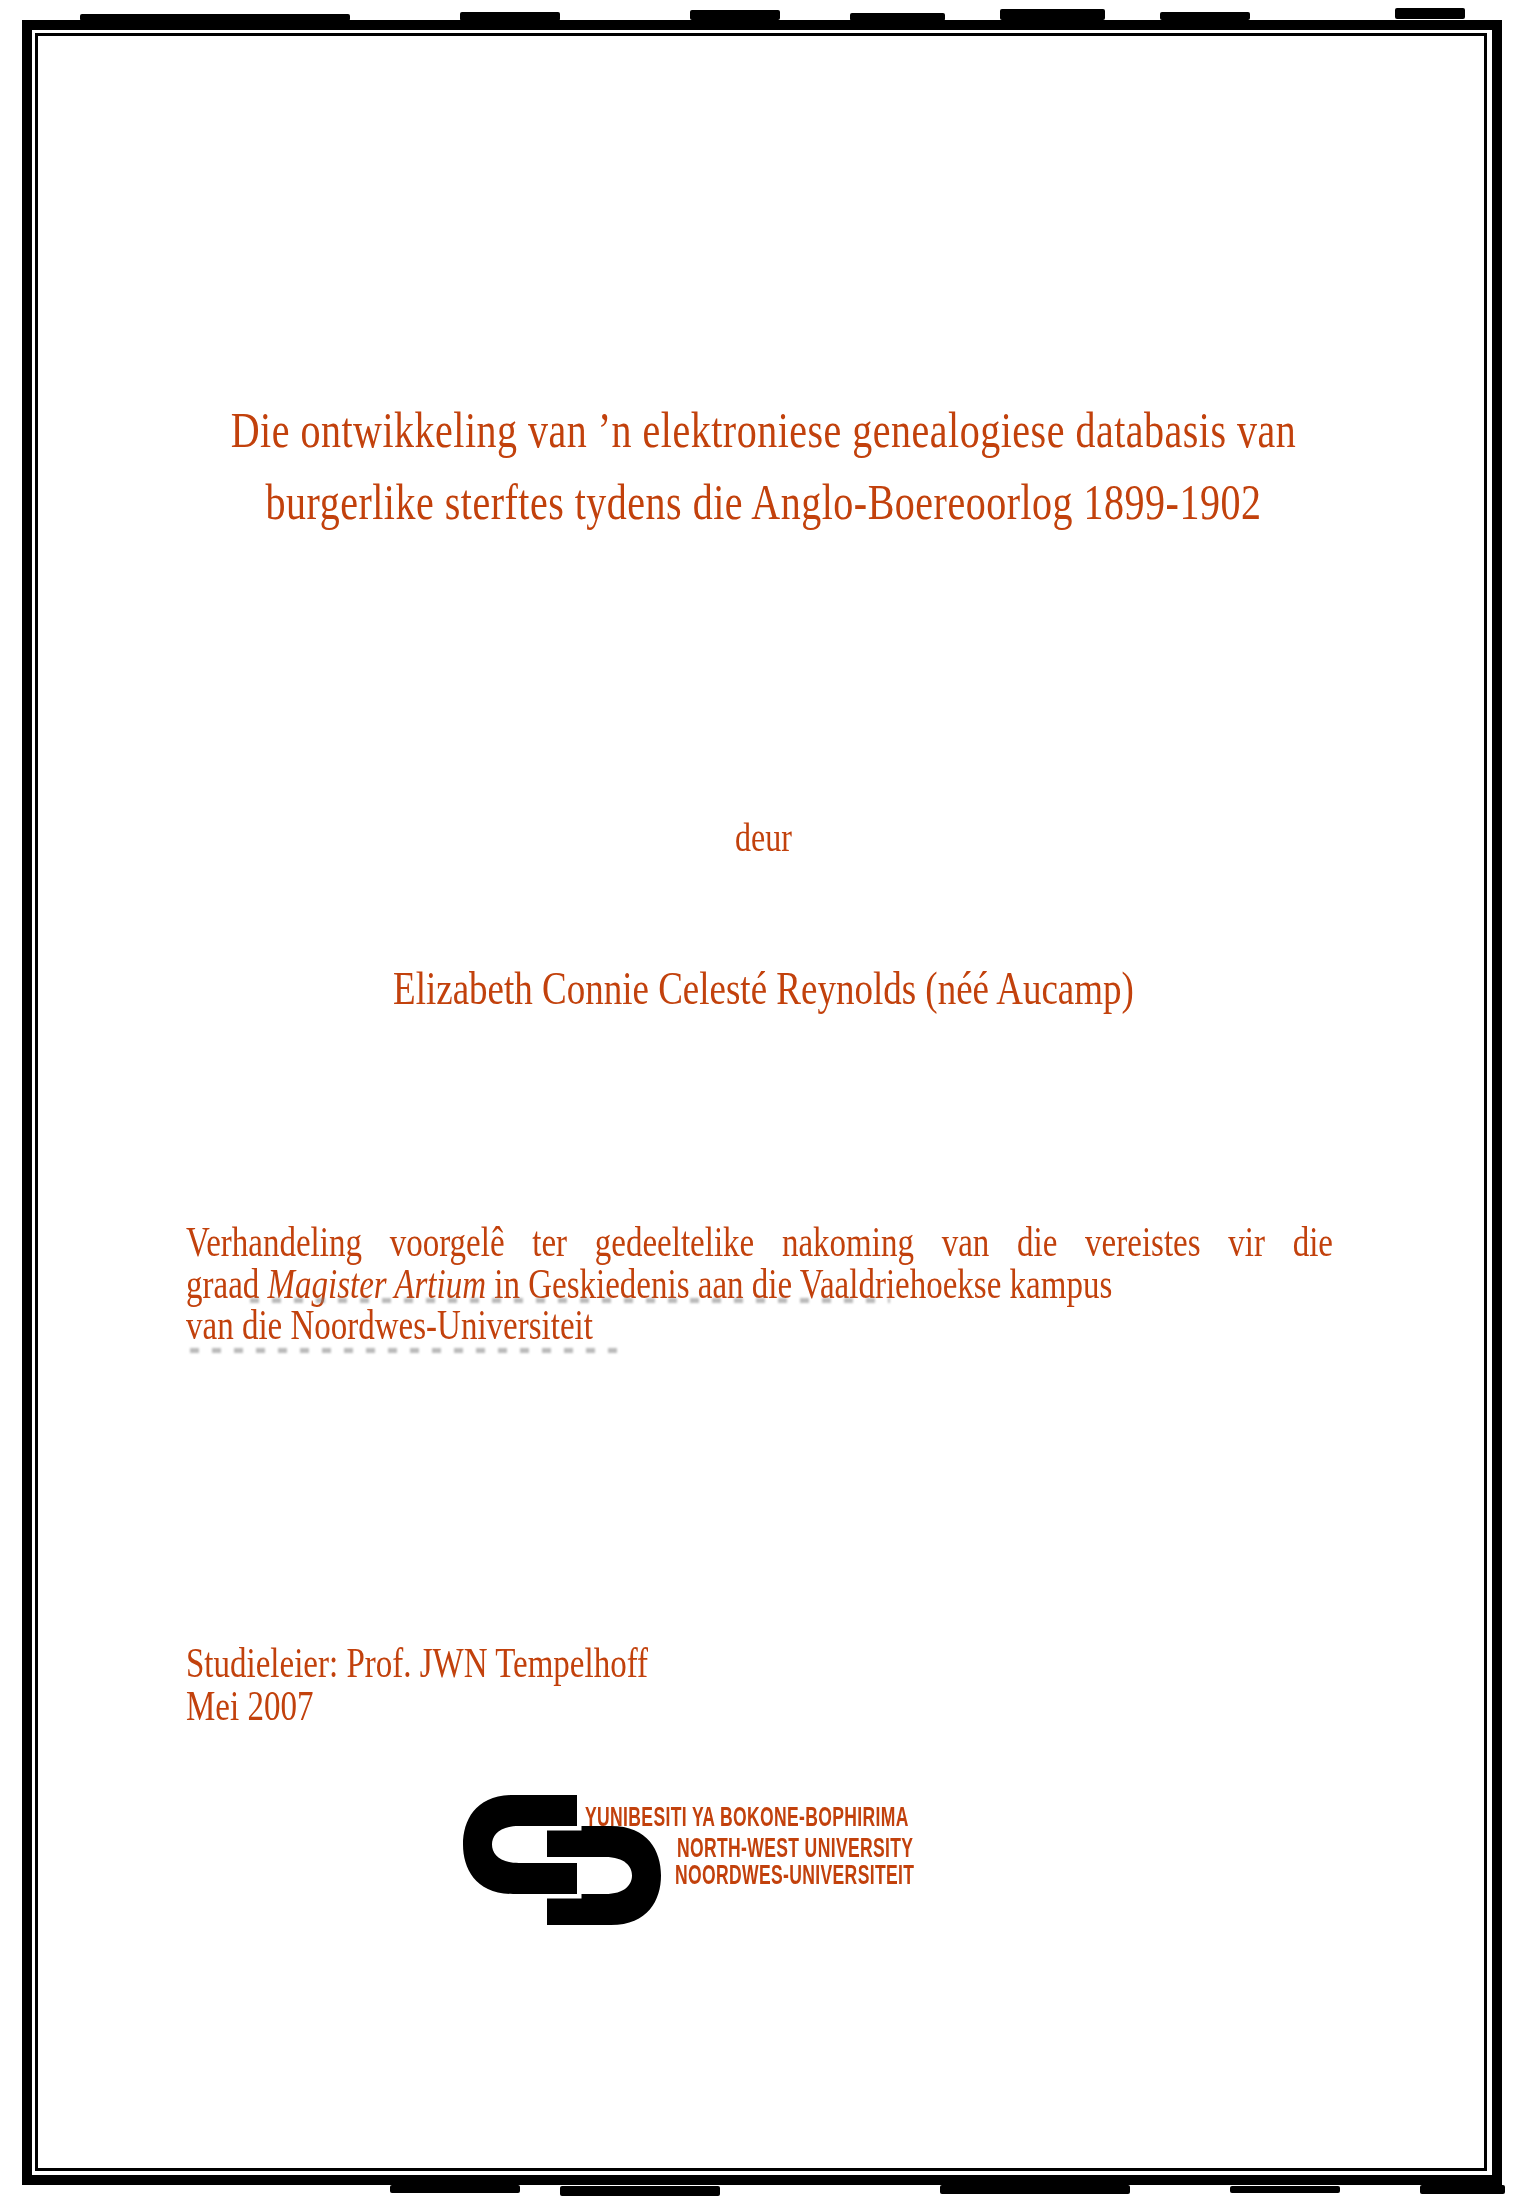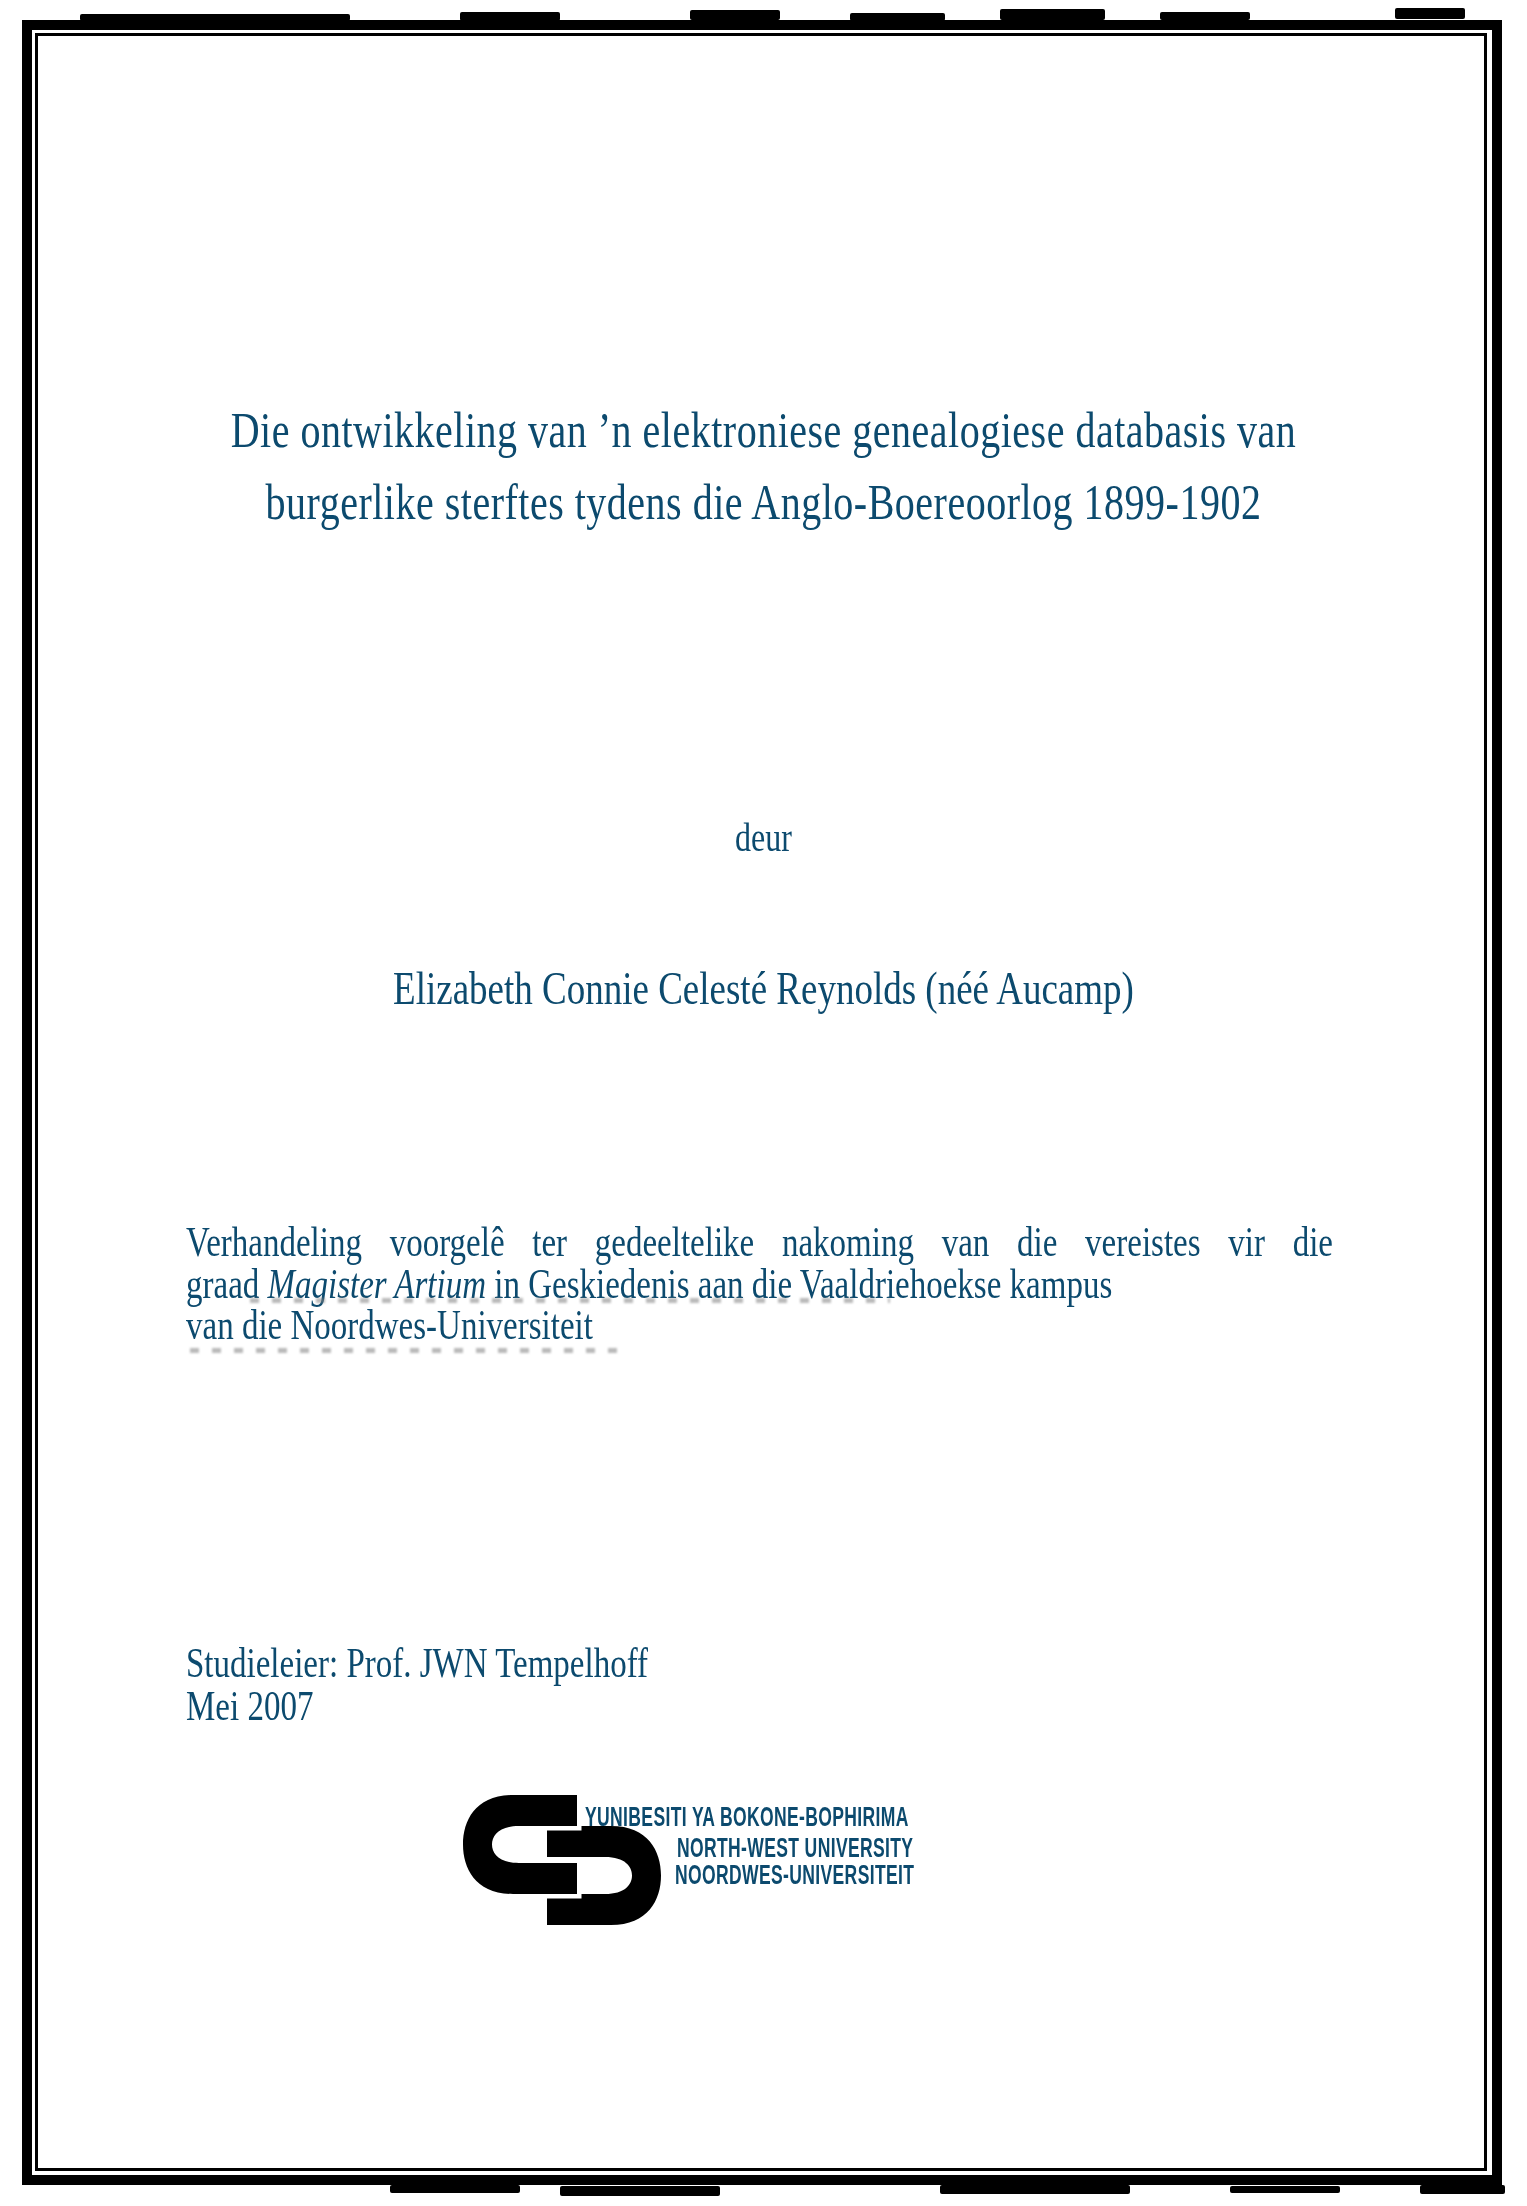--- a/index.html
+++ b/index.html
@@ -2,21 +2,21 @@
 <html><head>
 <meta charset="utf-8">
 <style>
   html,body { margin:0; padding:0; background:#ffffff; }
   .page {
     position:relative;
     width:1520px; height:2206px;
     background:#ffffff;
     overflow:hidden;
     font-family:"Liberation Serif", serif;
-    color:#0c4a6e;
+    color:#c2410c;
   }
   
   .outer-frame {
     position:absolute; left:22px; top:20px;
     width:1480px; height:2165px;
     border:10px solid #000;
     box-sizing:border-box;
   }
   .inner-frame {
     position:absolute; left:35px; top:33px;

